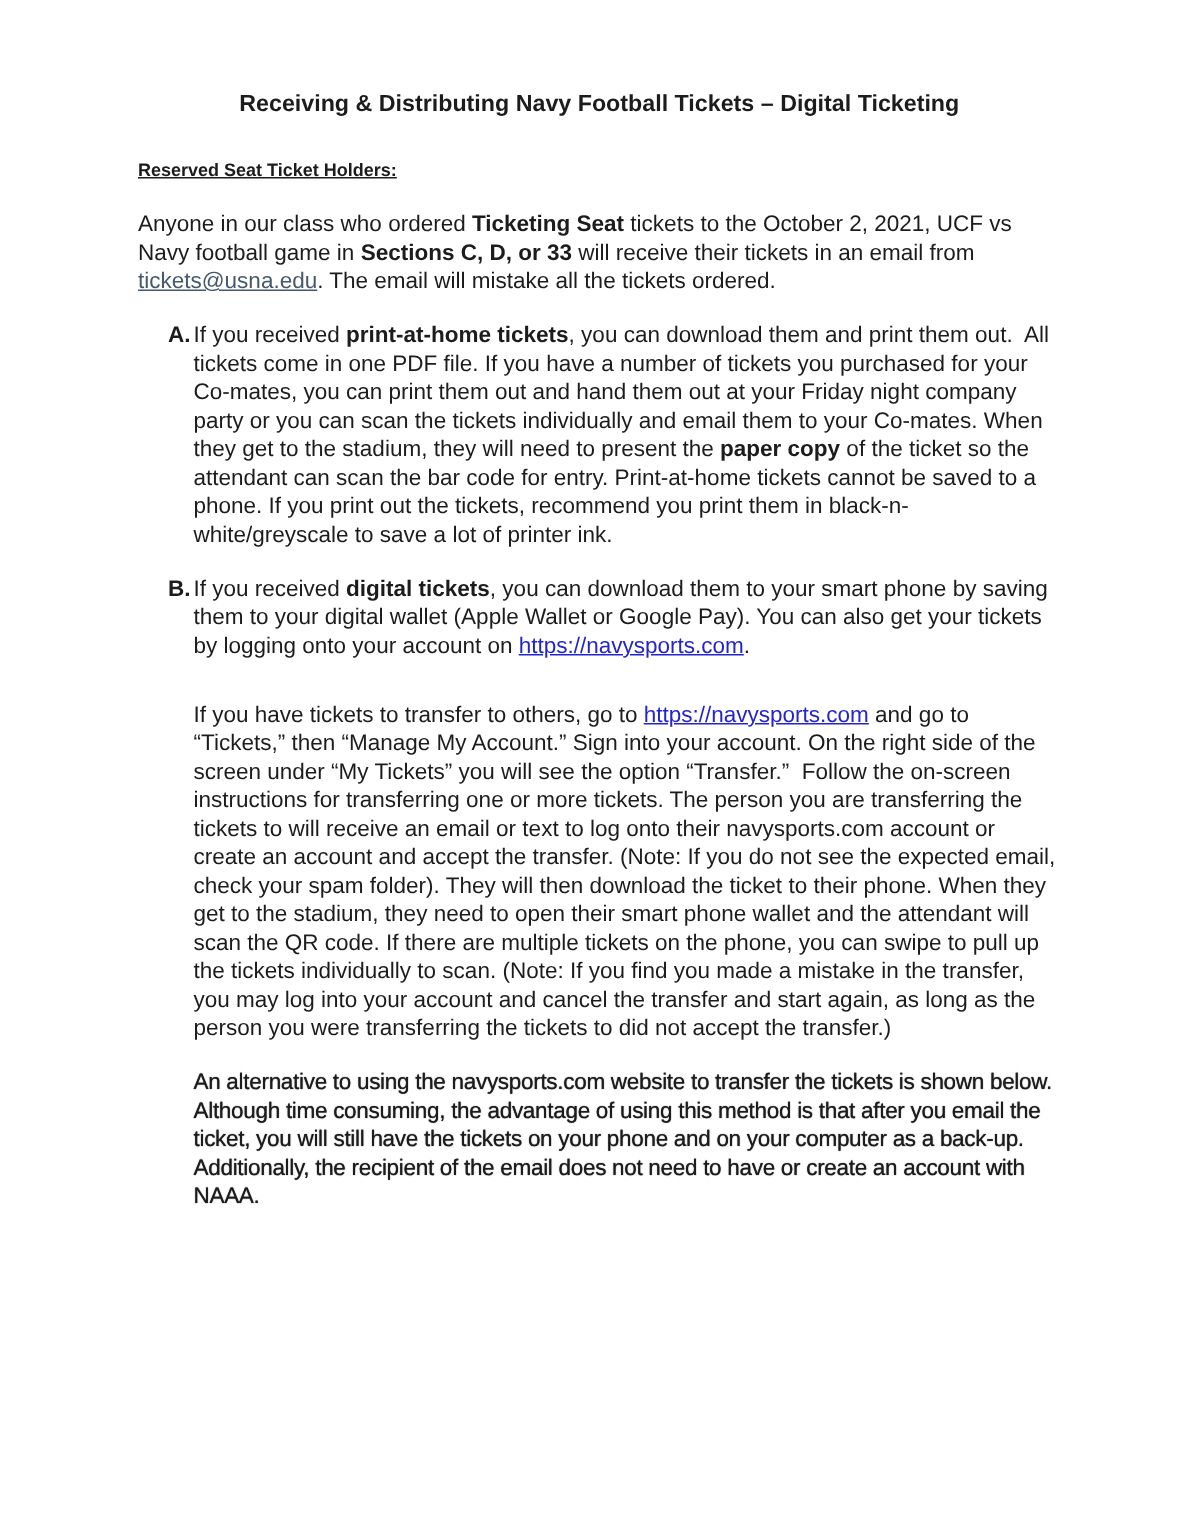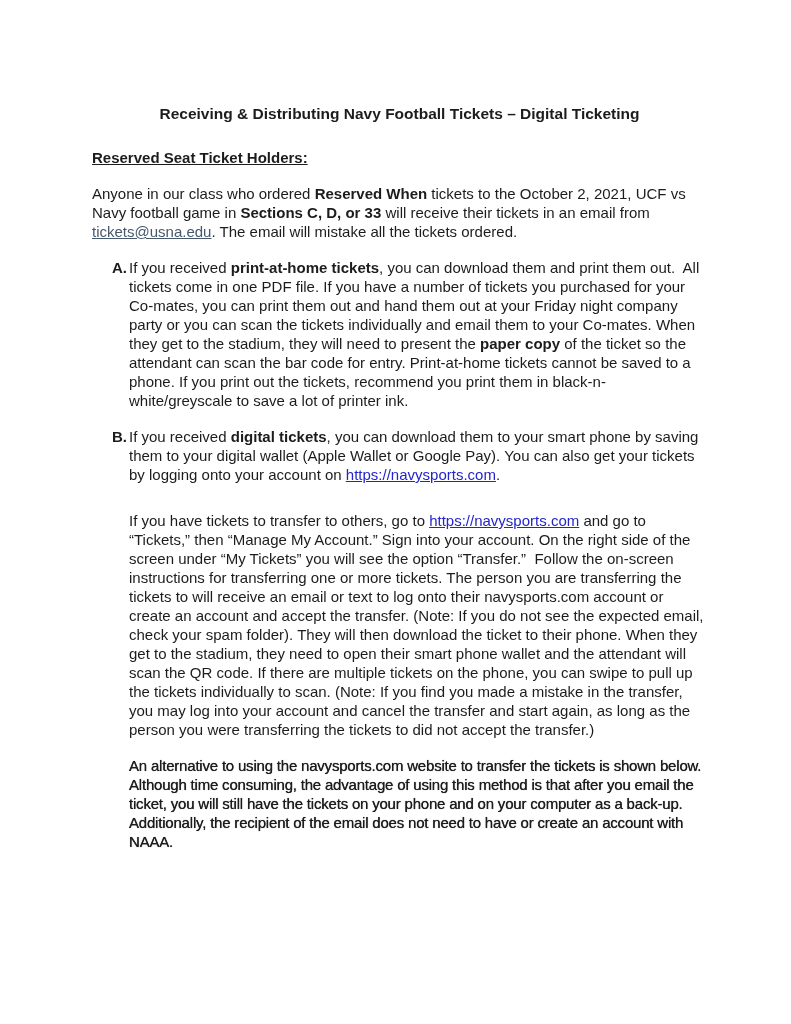--- a/index.html
+++ b/index.html
@@ -9,40 +9,40 @@
     width: 791px;
     height: 1024px;
     overflow: hidden;
   }
   .page {
     position: relative;
     width: 791px;
     height: 1024px;
     box-sizing: border-box;
     background: #ffffff;
-    padding: 104px 84px 0 92px;
+    padding: 60px 84px 0 92px;
     font-family: "Liberation Sans", sans-serif;
     font-size: 15px;
     line-height: 19px;
     color: var(--text-color, #1c1c1c);
     -webkit-font-smoothing: antialiased;
   }
   .title {
     font-size: 15.5px;
     font-weight: bold;
     text-align: center;
     margin: 0 0 24px 0;
     line-height: 20px;
   }
   .para {
     margin: 0 0 17px 0;
     white-space: pre-wrap;
   }
   .section-heading {
-    font-size: 15px;
+    font-size: 12px;
     font-weight: bold;
     text-decoration: underline;
     margin: 0 0 17px 0;
     line-height: 19px;
   }
   .list {
     margin: 0 0 0 20px;
     padding: 0;
     list-style: none;
   }
@@ -86,21 +86,21 @@
 </head>
 <body>
 
 <div class="page">
 
   <h1 class="title">Receiving &amp; Distributing Navy Football Tickets – Digital Ticketing</h1>
 
 
   <h2 class="section-heading">Reserved Seat Ticket Holders:</h2>
 
-  <p class="para"><span>Anyone in our class who ordered </span><span class="b">Reserved When</span><span> tickets to the October 2, 2021, UCF vs Navy football game in </span><span class="b">Sections C, D, or 33</span><span> will receive their tickets in an email from </span><a class="email-link" href="#">tickets@usna.edu</a><span>. The email will mistake all the tickets ordered.</span></p>
+  <p class="para"><span>Anyone in our class who ordered </span><span class="b">Ticketing Seat</span><span> tickets to the October 2, 2021, UCF vs Navy football game in </span><span class="b">Sections C, D, or 33</span><span> will receive their tickets in an email from </span><a class="email-link" href="#">tickets@usna.edu</a><span>. The email will mistake all the tickets ordered.</span></p>
 
   <ol class="list">
     <li class="list-item">
       <span class="marker">A.</span>
       <div class="li-text"><span class="u">If you received </span><span class="b u">print-at-home tickets</span><span>, you can download them and print them out.  All tickets come in one PDF file. If you have a number of tickets you purchased for your Co-mates, you can print them out and hand them out at your Friday night company party or you can scan the tickets individually and email them to your Co-mates. When they get to the stadium, they will need to present the </span><span class="b">paper copy</span><span> of the ticket so the attendant can scan the bar code for entry. Print-at-home tickets cannot be saved to a phone. If you print out the tickets, recommend you print them in black-n-white/greyscale to save a lot of printer ink.</span></div>
     </li>
     <li class="list-item">
       <span class="marker">B.</span>
       <div class="li-text"><span class="u">If you received </span><span class="b u">digital tickets</span><span>, you can download them to your smart phone by saving them to your digital wallet (Apple Wallet or Google Pay). You can also get your tickets by logging onto your account on </span><a class="link" href="#">https://navysports.com</a><span>.</span></div>
     </li>

